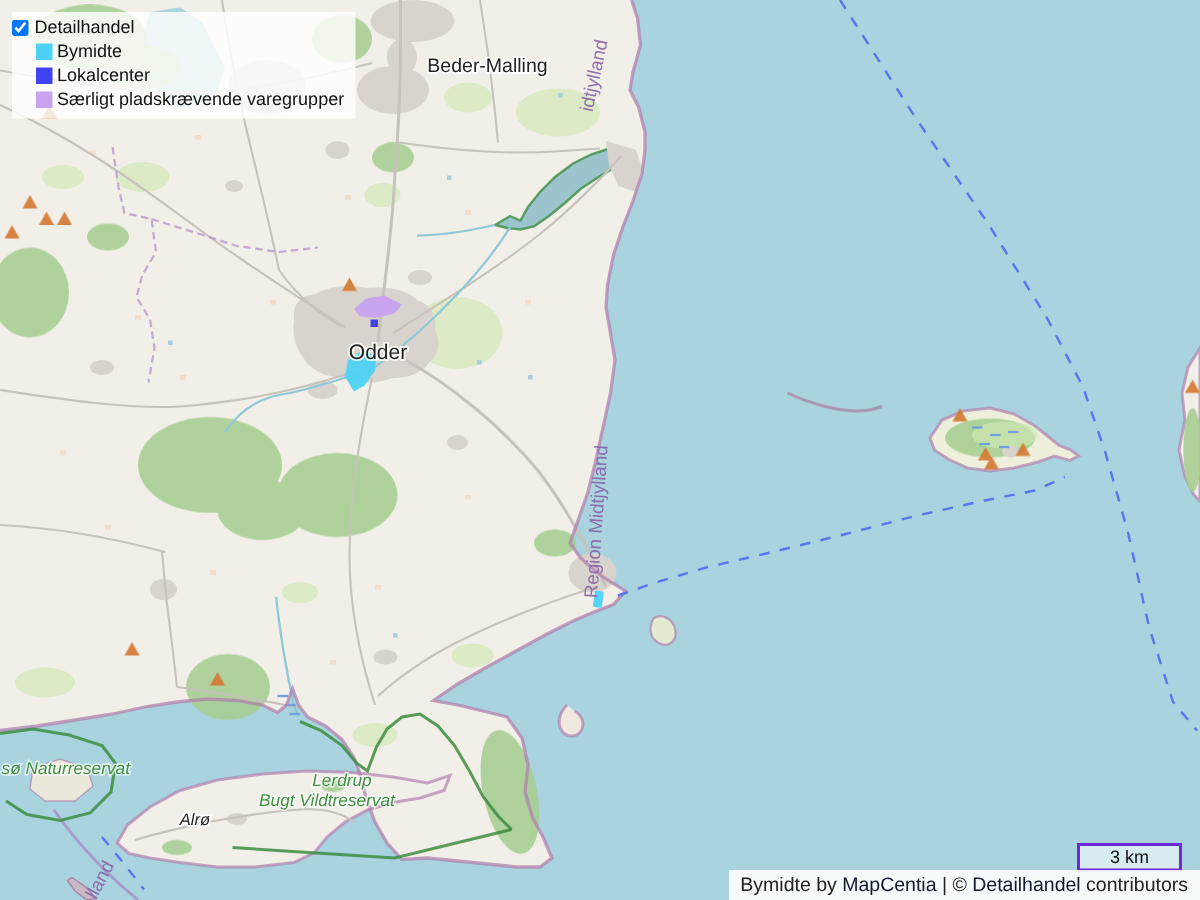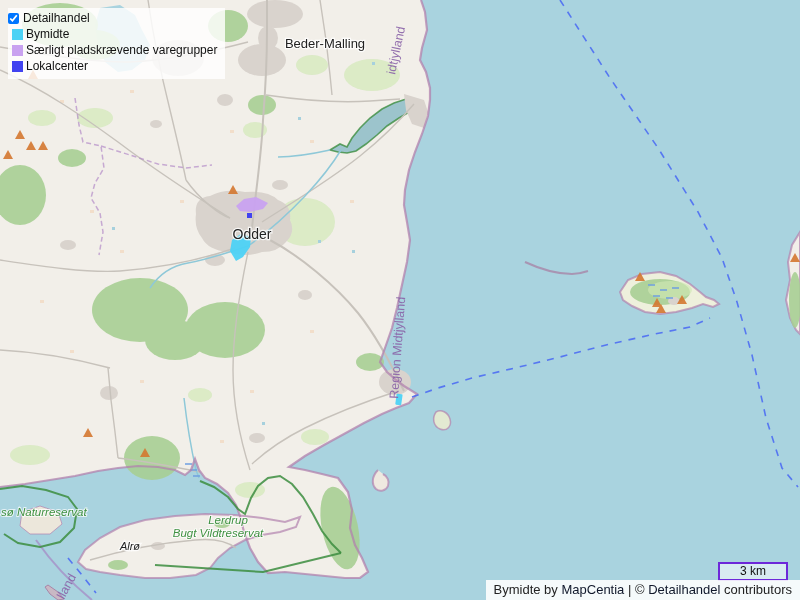--- a/index.html
+++ b/index.html
@@ -4,21 +4,21 @@
 <style>
   html,body{margin:0;padding:0;background:#fff;}
   #app{position:relative;width:800px;height:600px;overflow:hidden;
        font-family:"Liberation Sans",sans-serif;background:#a9d3df;}
   #map-svg{position:absolute;left:0;top:0;}
   
   .legend{position:absolute;left:8px;top:8px;background:rgba(255,255,255,0.82);
           padding:3px 8px 5px 0;font-size:12px;color:#111;line-height:15px;z-index:5;}
   .legend-title-row{display:flex;align-items:center;gap:2px;}
   .legend-title-row input{width:11px;height:11px;margin:0 2px 0 0;}
-  .legend-row{display:flex;align-items:center;margin-left:4px;margin-top:1px;}
+  .legend-row{display:flex;align-items:center;margin-left:16px;margin-top:1px;}
   .swatch{display:inline-block;width:11px;height:11px;margin-right:3px;flex:0 0 auto;}
   
   .scale{position:absolute;right:12px;bottom:19px;width:66px;height:15px;
          border:2px solid #6d28d9;background:rgba(255,255,255,0.55);
          font-size:12px;color:#111;text-align:center;line-height:15px;z-index:5;}
   
   .attribution{position:absolute;right:0;bottom:0;height:20px;line-height:20px;
                background:rgba(255,255,255,0.88);padding:0 8px;font-size:13px;
                color:#222;z-index:6;white-space:nowrap;}
   .attribution a{color:#0f172a;text-decoration:none;cursor:pointer;}
@@ -246,26 +246,26 @@
   <div class="legend">
     <div class="legend-title-row">
       <input type="checkbox" checked="" style="">
       <span>Detailhandel</span>
     </div>
     <div class="legend-row">
       <span class="swatch" style="background: rgb(77, 210, 245);"></span>
       <span>Bymidte</span>
     </div>
     <div class="legend-row">
+      <span class="swatch" style="background: rgb(65, 67, 240);"></span>
+      <span>Lokalcenter</span>
+    </div>
+    <div class="legend-row">
       <span class="swatch" style="background: rgb(201, 162, 240);"></span>
       <span>Særligt pladskrævende varegrupper</span>
-    </div>
-    <div class="legend-row">
-      <span class="swatch" style="background: rgb(65, 67, 240);"></span>
-      <span>Lokalcenter</span>
     </div>
   </div>
 
   <div class="scale">
     <span>3 km</span>
   </div>
 
   <div class="attribution">
     <span>Bymidte by</span>
     <a>MapCentia</a>

